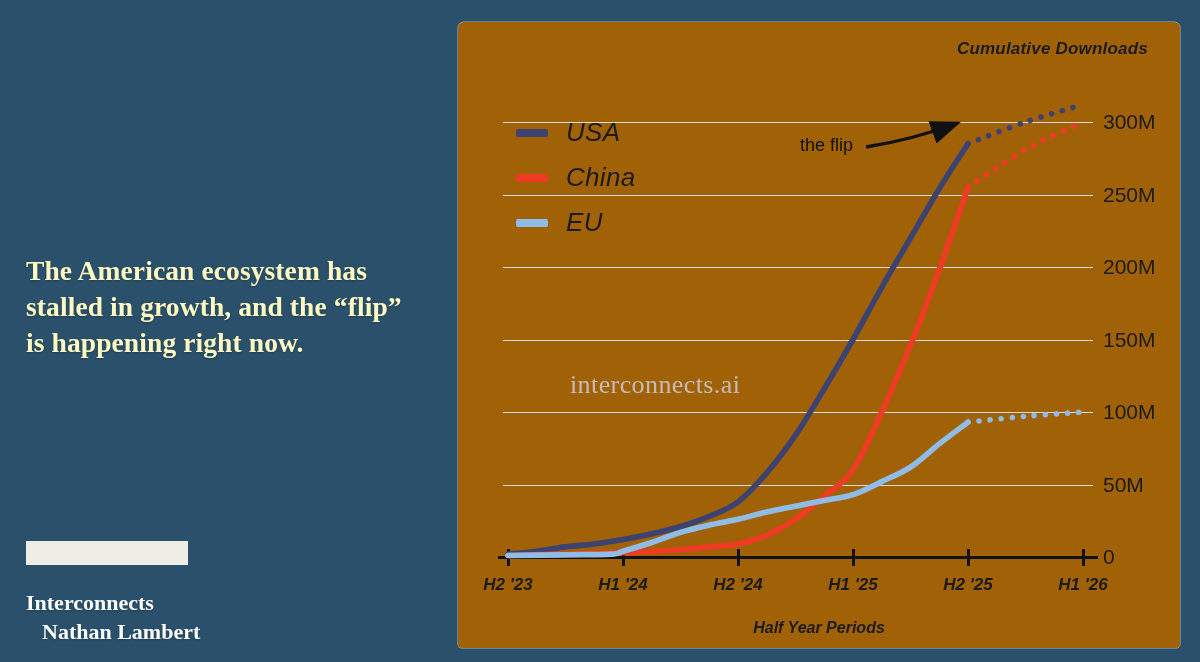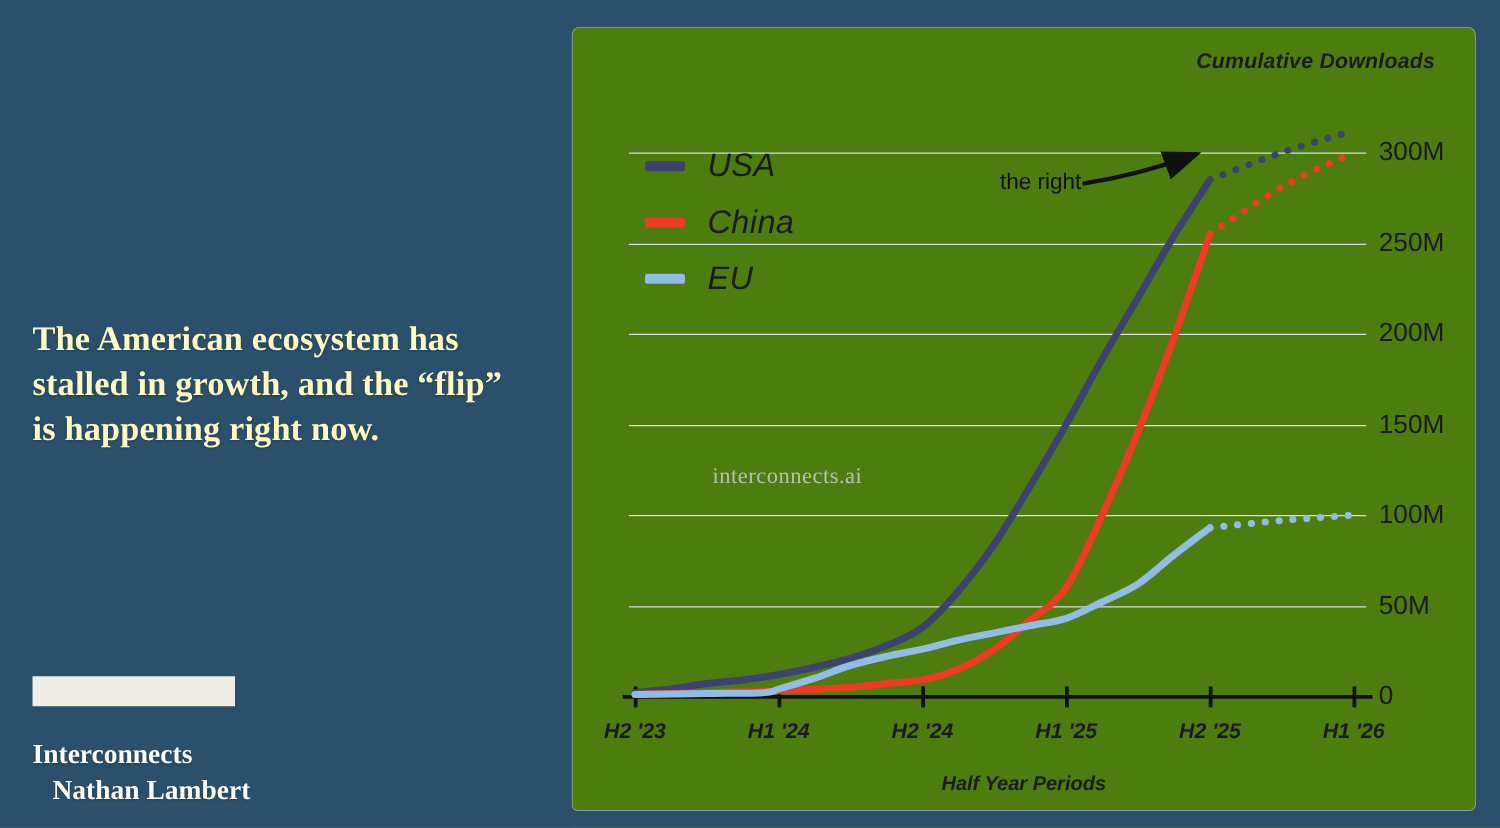--- a/index.html
+++ b/index.html
@@ -43,21 +43,21 @@
     font-weight:700;font-size:22px;line-height:29px;
     color:#fdfdfb;
     text-shadow:0 1px 2px rgba(0,0,0,.25);
   }
   #byline-brand{top:588px;}
   #byline-author{top:617px;margin-left:16px;}
 
   
   #chart-card{
     position:absolute;left:458px;top:22px;width:722px;height:626px;
-    background:#4d7c0f;border-radius:6px 6px 4px 4px;
+    background:#a16207;border-radius:6px 6px 4px 4px;
     box-shadow:0 0 0 .5px rgba(255,255,255,.6);
     overflow:hidden;
   }
   #chart-title{
     position:absolute;right:32px;top:17px;
     font-family:"Liberation Sans",sans-serif;
     font-style:italic;font-weight:700;
     font-size:17px;color:#1b1b1b;
     letter-spacing:.2px;
   }
@@ -93,21 +93,21 @@
   #xaxis-title{
     position:absolute;top:597px;left:361px;
     transform:translateX(-50%);
     font-family:"Liberation Sans",sans-serif;
     font-style:italic;font-weight:700;
     font-size:16px;color:#1b1b1b;
   }
   #watermark{
     position:absolute;left:112px;top:348px;
     font-family:"Liberation Serif",serif;
-    font-size:18px;color:#ccccd6;
+    font-size:26px;color:#ccccd6;
     opacity:.85;letter-spacing:.4px;
     user-select:none;
   }
   
   #legend{position:absolute;left:58px;top:88px;}
   .legend-row{display:flex;align-items:center;height:45px;}
   .legend-swatch{
     width:32px;height:8px;border-radius:2px;margin-right:18px;
   }
   .legend-label{
@@ -189,21 +189,21 @@
       </svg>
 
     <svg class="overlay" id="anno-svg">
       <defs>
         <marker id="arrowhead" markerWidth="9" markerHeight="7" refX="8" refY="3.5" orient="auto">
           <polygon points="0 0, 9 3.5, 0 7" fill="#111"></polygon>
         </marker>
       </defs>
       <path d="M 408 125 C 440 120, 470 112, 500 101" stroke="#111" stroke-width="3.4" fill="none" marker-end="url(#arrowhead)"></path>
     </svg>
-    <div id="flip-annotation">the right</div>
+    <div id="flip-annotation">the flip</div>
   </div>
 
   <div id="legend">
       <div class="legend-row">
         <span class="legend-swatch" style="background: rgb(61, 67, 112);"></span>
         <span class="legend-label">USA</span>
       </div>
       <div class="legend-row">
         <span class="legend-swatch" style="background: rgb(239, 59, 36);"></span>
         <span class="legend-label">China</span>

